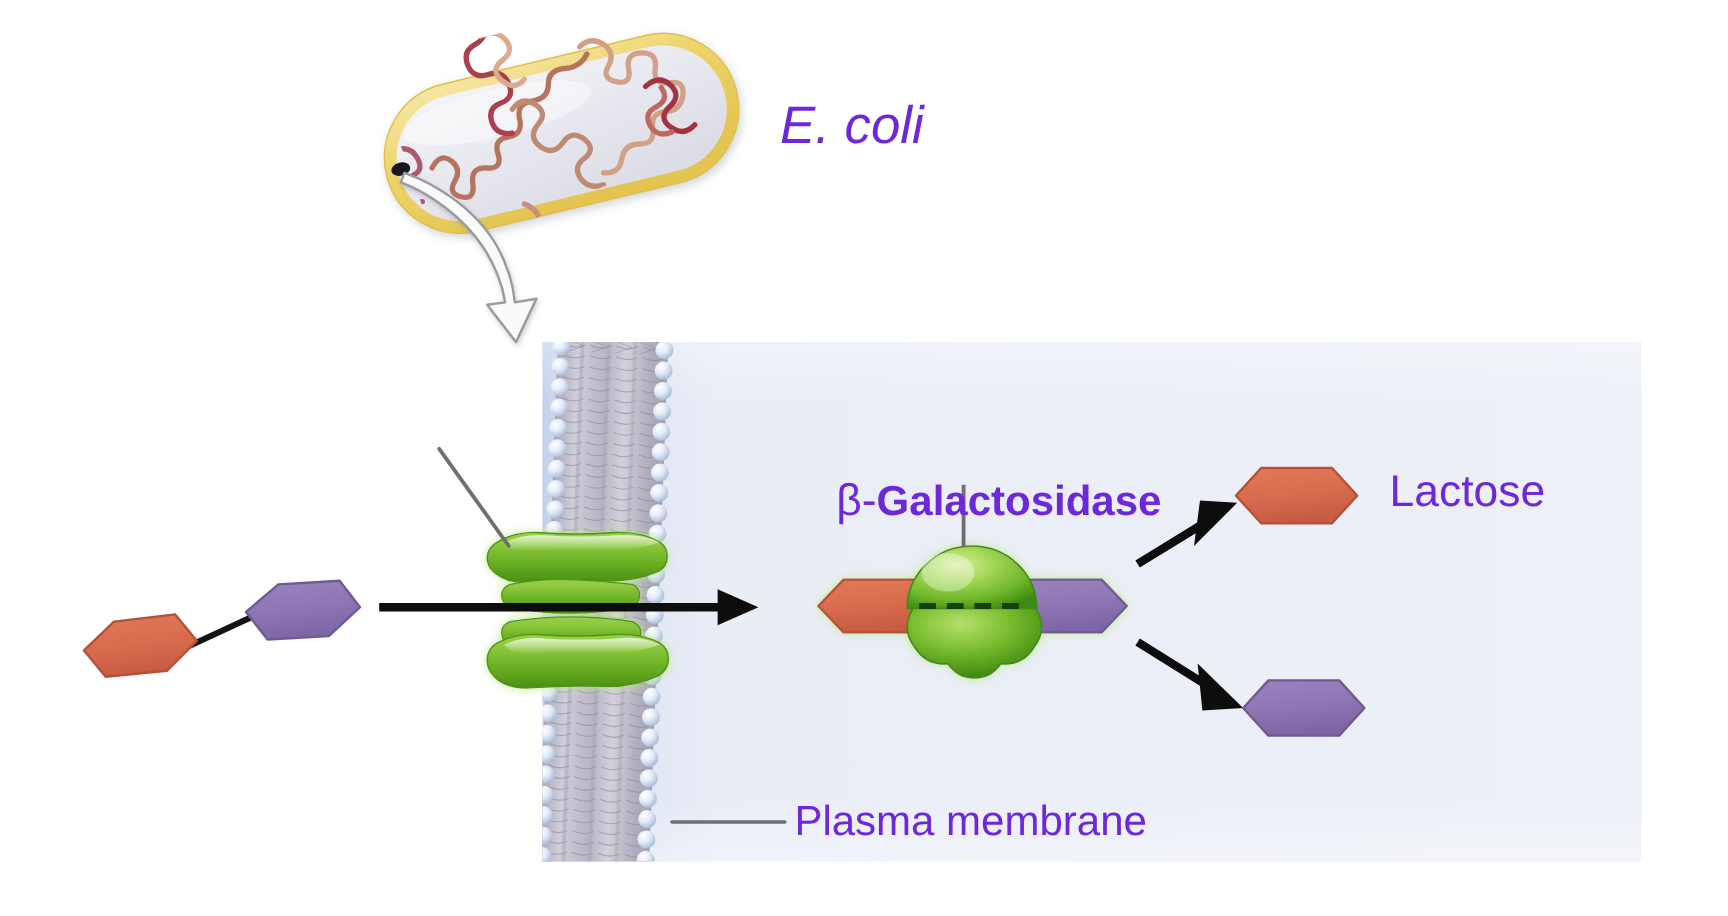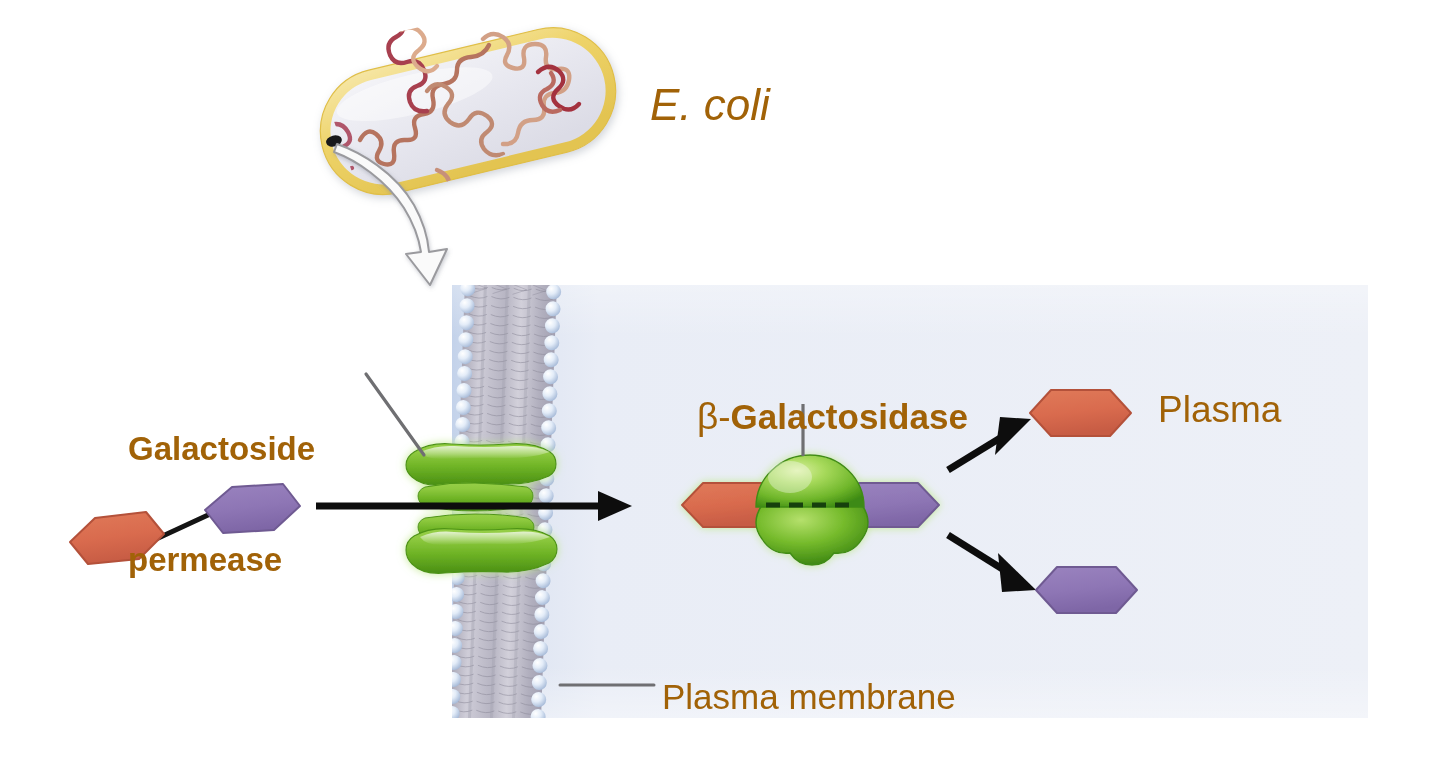--- a/index.html
+++ b/index.html
@@ -1,19 +1,19 @@
 <!DOCTYPE html>
 <html><head>
 <meta charset="utf-8">
 <style>
   html,body{margin:0;padding:0;background:#ffffff;}
   body{width:1440px;height:763px;font-family:"Liberation Sans",sans-serif;overflow:hidden;}
   #stage{position:relative;width:1440px;height:763px;background:#ffffff;}
   #stage svg{position:absolute;left:0;top:0;}
-  .lbl{position:absolute;color:#a16207;white-space:pre;line-height:1.12;}
+  .lbl{position:absolute;color:#6d28d9;white-space:pre;line-height:1.12;}
   .bold{font-weight:bold;}
   .ital{font-style:italic;}
 </style>
 </head>
 <body>
 
 <div id="stage">
 
   <svg width="1440" height="763" viewBox="0 0 1440 763">
     <defs>
@@ -361,28 +361,24 @@
     <g>
       <path d="M1036 590 L1057 567 L1116 567 L1137 590 L1116 613 L1057 613 Z" fill="url(#gGal)" stroke="#6f5a92" stroke-width="2" stroke-linejoin="round"></path>
     </g>
 
     <line x1="366" y1="374" x2="424" y2="455" stroke="#6f6f72" stroke-width="3.2" stroke-linecap="round"></line>
     <line x1="560" y1="685" x2="654" y2="685" stroke="#6f6f72" stroke-width="3" stroke-linecap="round"></line>
   </svg>
 
   <div class="lbl ital" style="left:650px;top:80px;font-size:44px;">E. coli</div>
 
-  <div class="lbl bold" style="left:128px;top:357px;font-size:33px;">
-    <div>Galactoside</div>
-    <div>permease</div>
-  </div>
 
   <div class="lbl" style="left:658px;top:357px;font-size:35px;">
     <span class="bold" style="font-weight:normal;font-size:37px;">β-</span><span class="bold">Galactosidase</span>
   </div>
 
 
-  <div class="lbl" style="left:1158px;top:389px;font-size:37px;">Plasma</div>
-
-
-  <div class="lbl" style="left:662px;top:665px;font-size:35px;margin-top:12px;">Plasma membrane</div>
+  <div class="lbl" style="left:1158px;top:389px;font-size:37px;">Lactose</div>
+
+
+  <div class="lbl" style="left:662px;top:665px;font-size:35px;">Plasma membrane</div>
 
 </div>
 
 </body></html>

